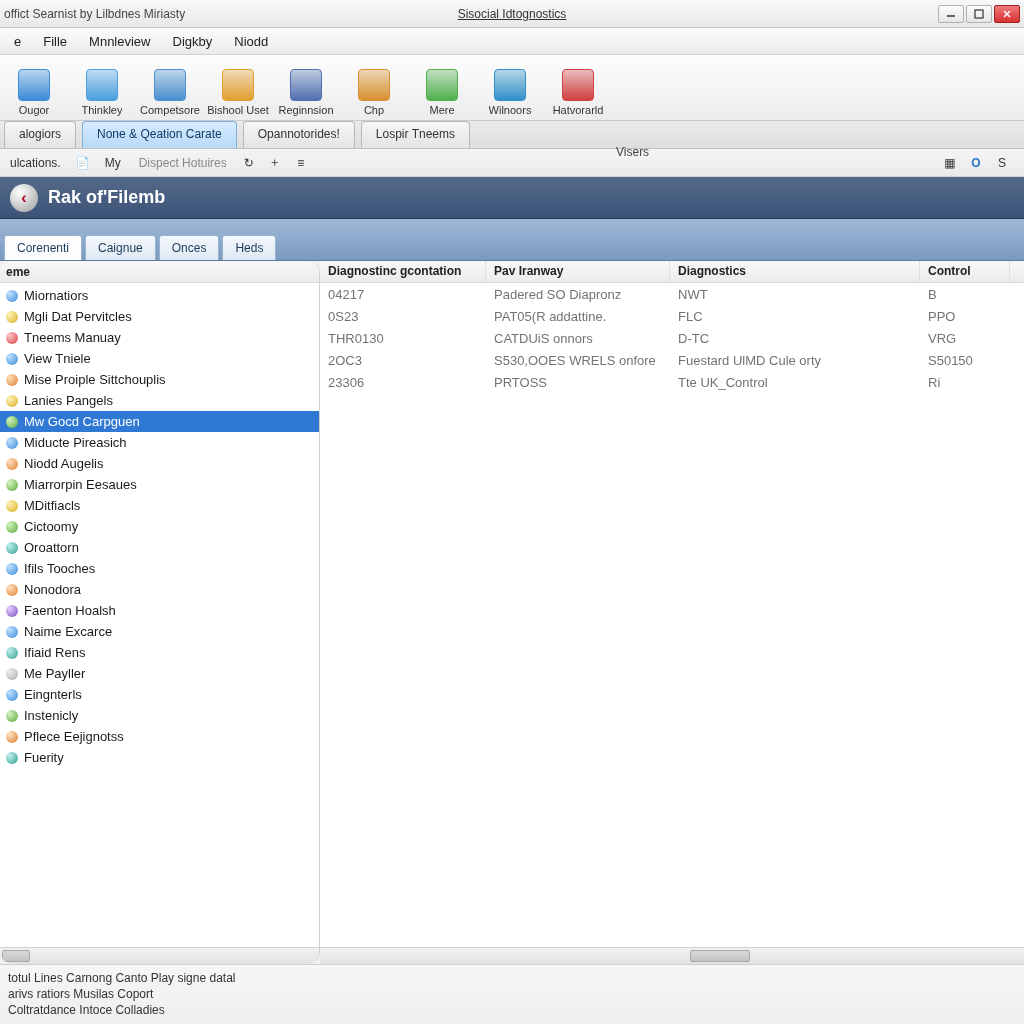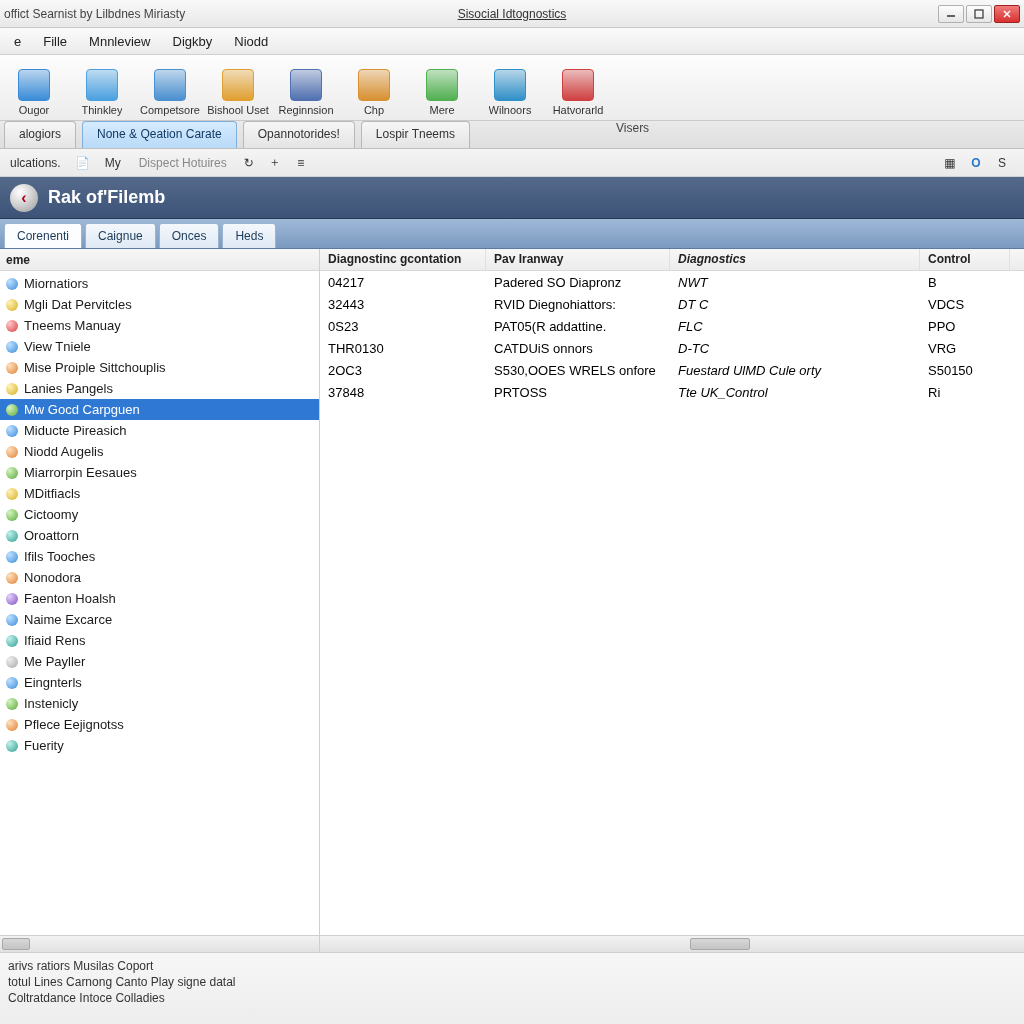--- a/index.html
+++ b/index.html
@@ -21,56 +21,56 @@
   
   .toolbar { height: 66px; background: linear-gradient(to bottom,#fdfdfd,#ececec); border-bottom:1px solid #cacaca; display:flex; align-items:flex-end; padding:4px 6px; gap:12px; }
   .tool { display:flex; flex-direction:column; align-items:center; width:56px; cursor:pointer; }
   .tool .icon-box { width:32px; height:32px; border-radius:4px; display:flex; align-items:center; justify-content:center; margin-bottom:3px; }
   .tool .tlabel { font-size:11px; color:#333; white-space:nowrap; text-align:center; max-width:64px; overflow:hidden; }
 
   
   .tabstrip { height:28px; background:linear-gradient(to bottom,#eaeaea,#dedede); border-bottom:1px solid #c0c0c0; display:flex; padding:0 4px; gap:6px; }
   .tab { padding:5px 14px; background:linear-gradient(to bottom,#f6f6f6,#e4e4e4); border:1px solid #b8b8b8; border-bottom:none; border-radius:4px 4px 0 0; font-size:12px; cursor:pointer; color:#333; }
   .tab.active { background:linear-gradient(to bottom,#d6ebff,#b8daf8); border-color:#7fb0dc; color:#123a63; }
-  .tabstrip .spacer-label { margin-left: 140px; font-size:12px; color:#444; padding-bottom:5px; }
+  .tabstrip .spacer-label { margin-left: 140px; font-size:12px; color:#444; padding-bottom:5px;margin-top:24px; }
 
   
   .subtool { height:28px; background:linear-gradient(to bottom,#f4f4f4,#eaeaea); border-bottom:1px solid #d0d0d0; display:flex; align-items:center; padding:0 4px; gap:6px; font-size:12px; color:#333; }
   .subtool .crumb { padding:2px 6px; }
   .subtool .mini-btn { width:20px; height:20px; border:1px solid transparent; display:flex; align-items:center; justify-content:center; cursor:pointer; border-radius:2px;}
   .subtool .right-icons { margin-left:auto; display:flex; gap:6px; align-items:center; padding-right:8px;}
 
   
   .section-header { height:42px; background:linear-gradient(to bottom,#556a8a,#3c5378); border-bottom:1px solid #2a3a54; color:#fff; display:flex; align-items:center; padding:0 10px; gap:10px; font-size:18px; font-weight:600; }
   .section-header .round-icon { width:28px; height:28px; border-radius:50%; background:radial-gradient(circle at 35% 30%, #fff, #d8d8d8 40%, #999 100%); display:flex; align-items:center; justify-content:center; }
   .section-header .round-icon span { color:#b00020; font-weight:bold; font-size:16px; }
 
   
-  .bluetabs { height:30px; background:linear-gradient(to bottom,#9fb8d8,#7b9ac0); border-bottom:1px solid #5d7ba0; display:flex; align-items:flex-end; padding:0 4px; gap:3px;}
+  .bluetabs { height:42px; background:linear-gradient(to bottom,#9fb8d8,#7b9ac0); border-bottom:1px solid #5d7ba0; display:flex; align-items:flex-end; padding:0 4px; gap:3px;}
   .btab { padding:5px 12px; background:linear-gradient(to bottom,#f4f8fc,#dfe9f4); border:1px solid #9ab4d0; border-bottom:none; border-radius:3px 3px 0 0; font-size:12px; color:#1c3a58; cursor:pointer;}
   .btab.active { background:#fbfdff; }
 
   
   .main-split { display:flex; height: calc(1024px - 28px - 27px - 66px - 28px - 28px - 42px - 30px - 72px); }
-  .tree-pane { width:320px; border-right:1px solid #cfcfcf; background:#fff; display:flex; flex-direction:column; overflow:hidden;}
+  .tree-pane { width:320px; border-right:1px solid #cfcfcf; background:#fff; display:flex; flex-direction:column; overflow:hidden;border-radius:13px;}
   .tree-header { height:22px; background:linear-gradient(to bottom,#f7f7f7,#ececec); border-bottom:1px solid #d8d8d8; display:flex; align-items:center; padding:0 6px; font-size:12px; color:#222; font-weight:600;}
   .tree-list { flex:1; overflow-y:auto; padding:2px 0;}
   .tree-item { display:flex; align-items:center; gap:6px; padding:2px 6px; cursor:pointer; font-size:13px; color:#1a1a1a; height:21px;}
   .tree-item.selected { background:#2f79d4; color:#fff; }
   .tree-item .dot { width:12px; height:12px; border-radius:50%; flex-shrink:0; }
   .hscroll-stub { height:17px; background:linear-gradient(to bottom,#f2f2f2,#e2e2e2); border-top:1px solid #d0d0d0; position:relative;}
   .hscroll-stub .thumb { position:absolute; top:2px; height:12px; background:linear-gradient(to bottom,#d8d8d8,#c4c4c4); border:1px solid #a8a8a8; border-radius:2px;}
 
   .table-pane { flex:1; background:#fff; display:flex; flex-direction:column; overflow:hidden;}
   .table-header { display:flex; height:22px; background:linear-gradient(to bottom,#f7f7f7,#ececec); border-bottom:1px solid #d8d8d8; font-size:12px; color:#222; font-weight:600;}
   .th { padding:3px 8px; border-right:1px solid #e0e0e0; overflow:hidden; white-space:nowrap;}
   .table-body { flex:1; overflow:auto; }
-  .tr { display:flex; height:22px; align-items:center; font-size:13px; color:#000000;}
+  .tr { display:flex; height:22px; align-items:center; font-size:13px; color:#737373;}
   .td { padding:2px 8px; border-right:1px solid transparent; overflow:hidden; white-space:nowrap;}
-  .c0 { width:166px; } .c1 { width:184px; } .c2 { width:250px;font-style:italic; } .c3 { width: auto; flex:0 0 90px; }
+  .c0 { width:166px; } .c1 { width:184px; } .c2 { width:250px; } .c3 { width: auto; flex:0 0 90px; }
 
   
   .footer { height:72px; border-top:1px solid #cfcfcf; background:linear-gradient(to bottom,#f6f6f6,#ededed); padding:6px 8px; font-size:12px; color:#333; display:flex; flex-direction:column; gap:2px;}
 
   
   .dot.c-blue{background:radial-gradient(circle at 30% 30%,#bfe0ff,#3a8cd8);} .dot.c-green{background:radial-gradient(circle at 30% 30%,#d4f5c0,#5aa83a);} .dot.c-red{background:radial-gradient(circle at 30% 30%,#ffc8c8,#d84040);} .dot.c-yellow{background:radial-gradient(circle at 30% 30%,#fff2b8,#d8b020);} .dot.c-orange{background:radial-gradient(circle at 30% 30%,#ffe0c0,#e08030);} .dot.c-teal{background:radial-gradient(circle at 30% 30%,#c0f0ec,#30a090);} .dot.c-purple{background:radial-gradient(circle at 30% 30%,#e4d0ff,#8050c0);} .dot.c-gray{background:radial-gradient(circle at 30% 30%,#eee,#aaa);}
 </style>
 </head>
 <body>
 
@@ -290,53 +290,47 @@
         <div class="th c3">Control</div>
       </div>
     <div class="table-body" id="table-body">
         <div class="tr">
           <div class="td c0">04217</div>
           <div class="td c1">Padered SO Diapronz</div>
           <div class="td c2">NWT</div>
           <div class="td c3">B</div>
         </div>
         <div class="tr">
-          <div class="td c0">32443</div>
-          <div class="td c1">RVID Diegnohiattors:</div>
-          <div class="td c2">DT C</div>
-          <div class="td c3">VDCS</div>
-        </div>
-        <div class="tr">
           <div class="td c0">0S23</div>
           <div class="td c1">PAT05(R addattine.</div>
           <div class="td c2">FLC</div>
           <div class="td c3">PPO</div>
         </div>
         <div class="tr">
           <div class="td c0">THR0130</div>
           <div class="td c1">CATDUiS onnors</div>
           <div class="td c2">D-TC</div>
           <div class="td c3">VRG</div>
         </div>
         <div class="tr">
           <div class="td c0">2OC3</div>
           <div class="td c1">S530,OOES WRELS onfore</div>
           <div class="td c2">Fuestard UlMD Cule orty</div>
           <div class="td c3">S50150</div>
         </div>
         <div class="tr">
-          <div class="td c0">37848</div>
+          <div class="td c0">23306</div>
           <div class="td c1">PRTOSS</div>
           <div class="td c2">Tte UK_Control</div>
           <div class="td c3">Ri</div>
         </div>
       </div>
     <div class="hscroll-stub">
       <div class="thumb" style="left:370px; width:60px;"></div>
     </div>
   </div>
 </div>
 
 <div class="footer">
+  <div>totul Lines Carnong Canto Play signe datal</div>
   <div>arivs ratiors Musilas Coport</div>
-  <div>totul Lines Carnong Canto Play signe datal</div>
   <div>Coltratdance Intoce Colladies</div>
 </div>
 
 </body></html>

